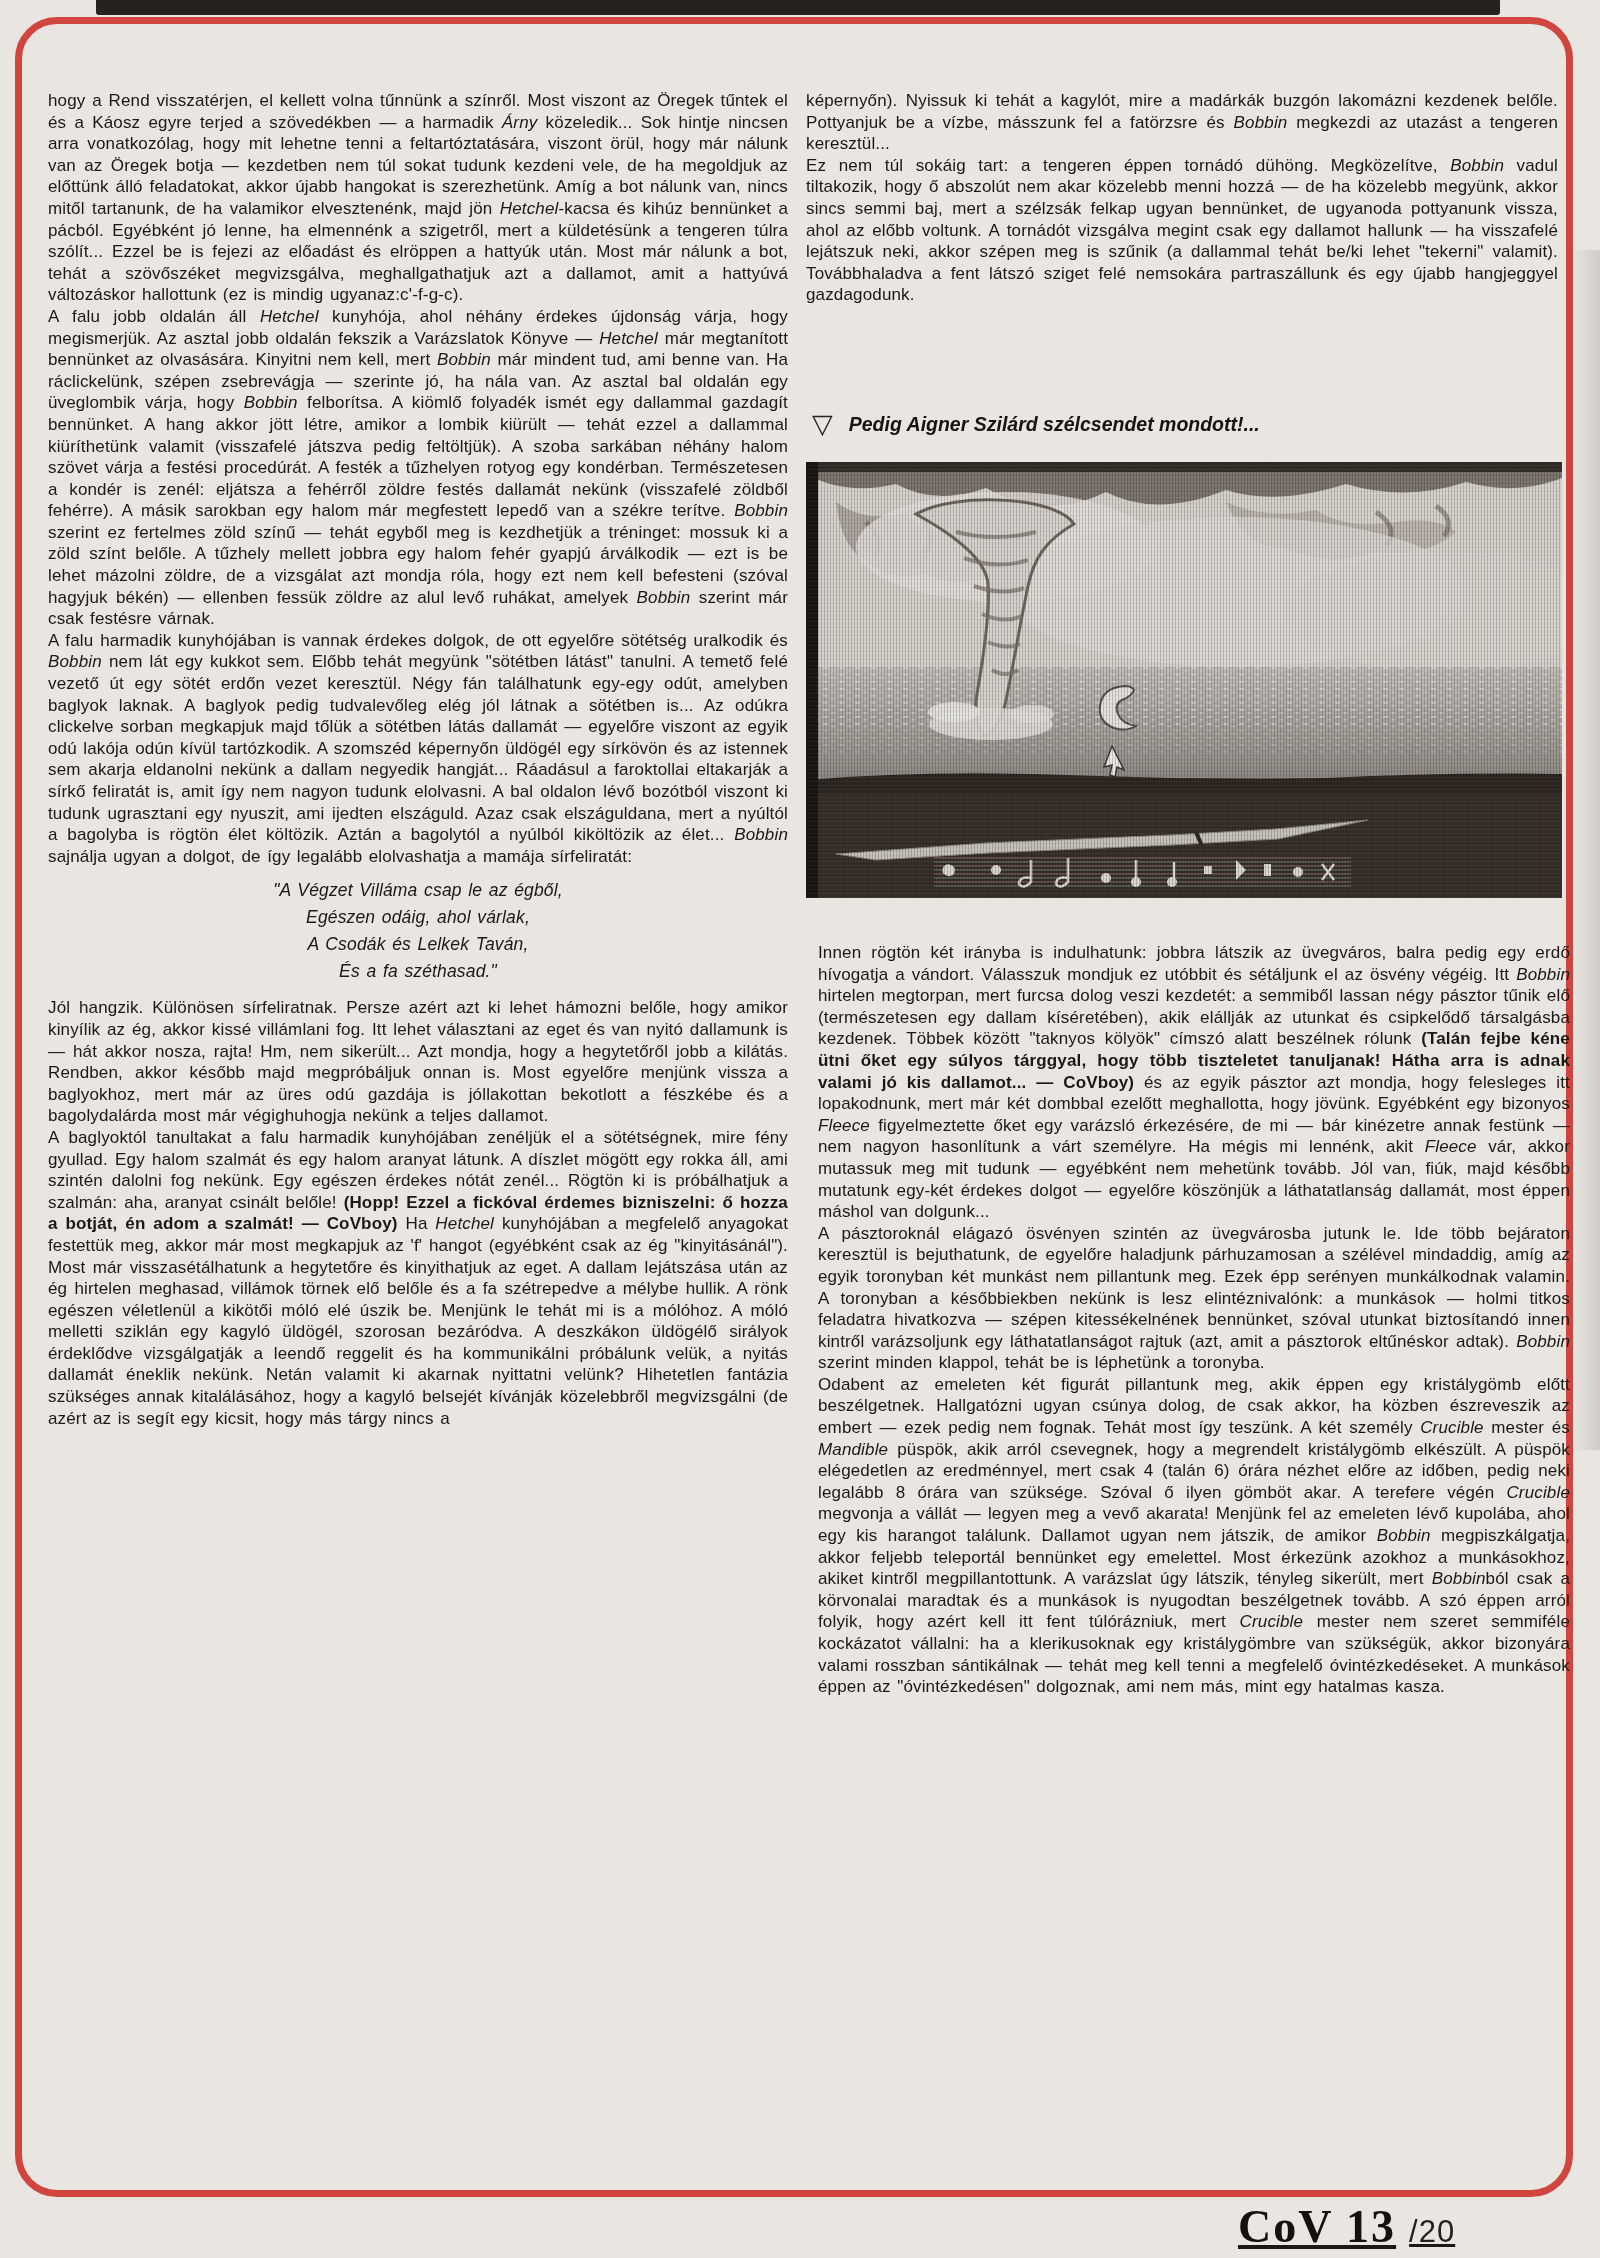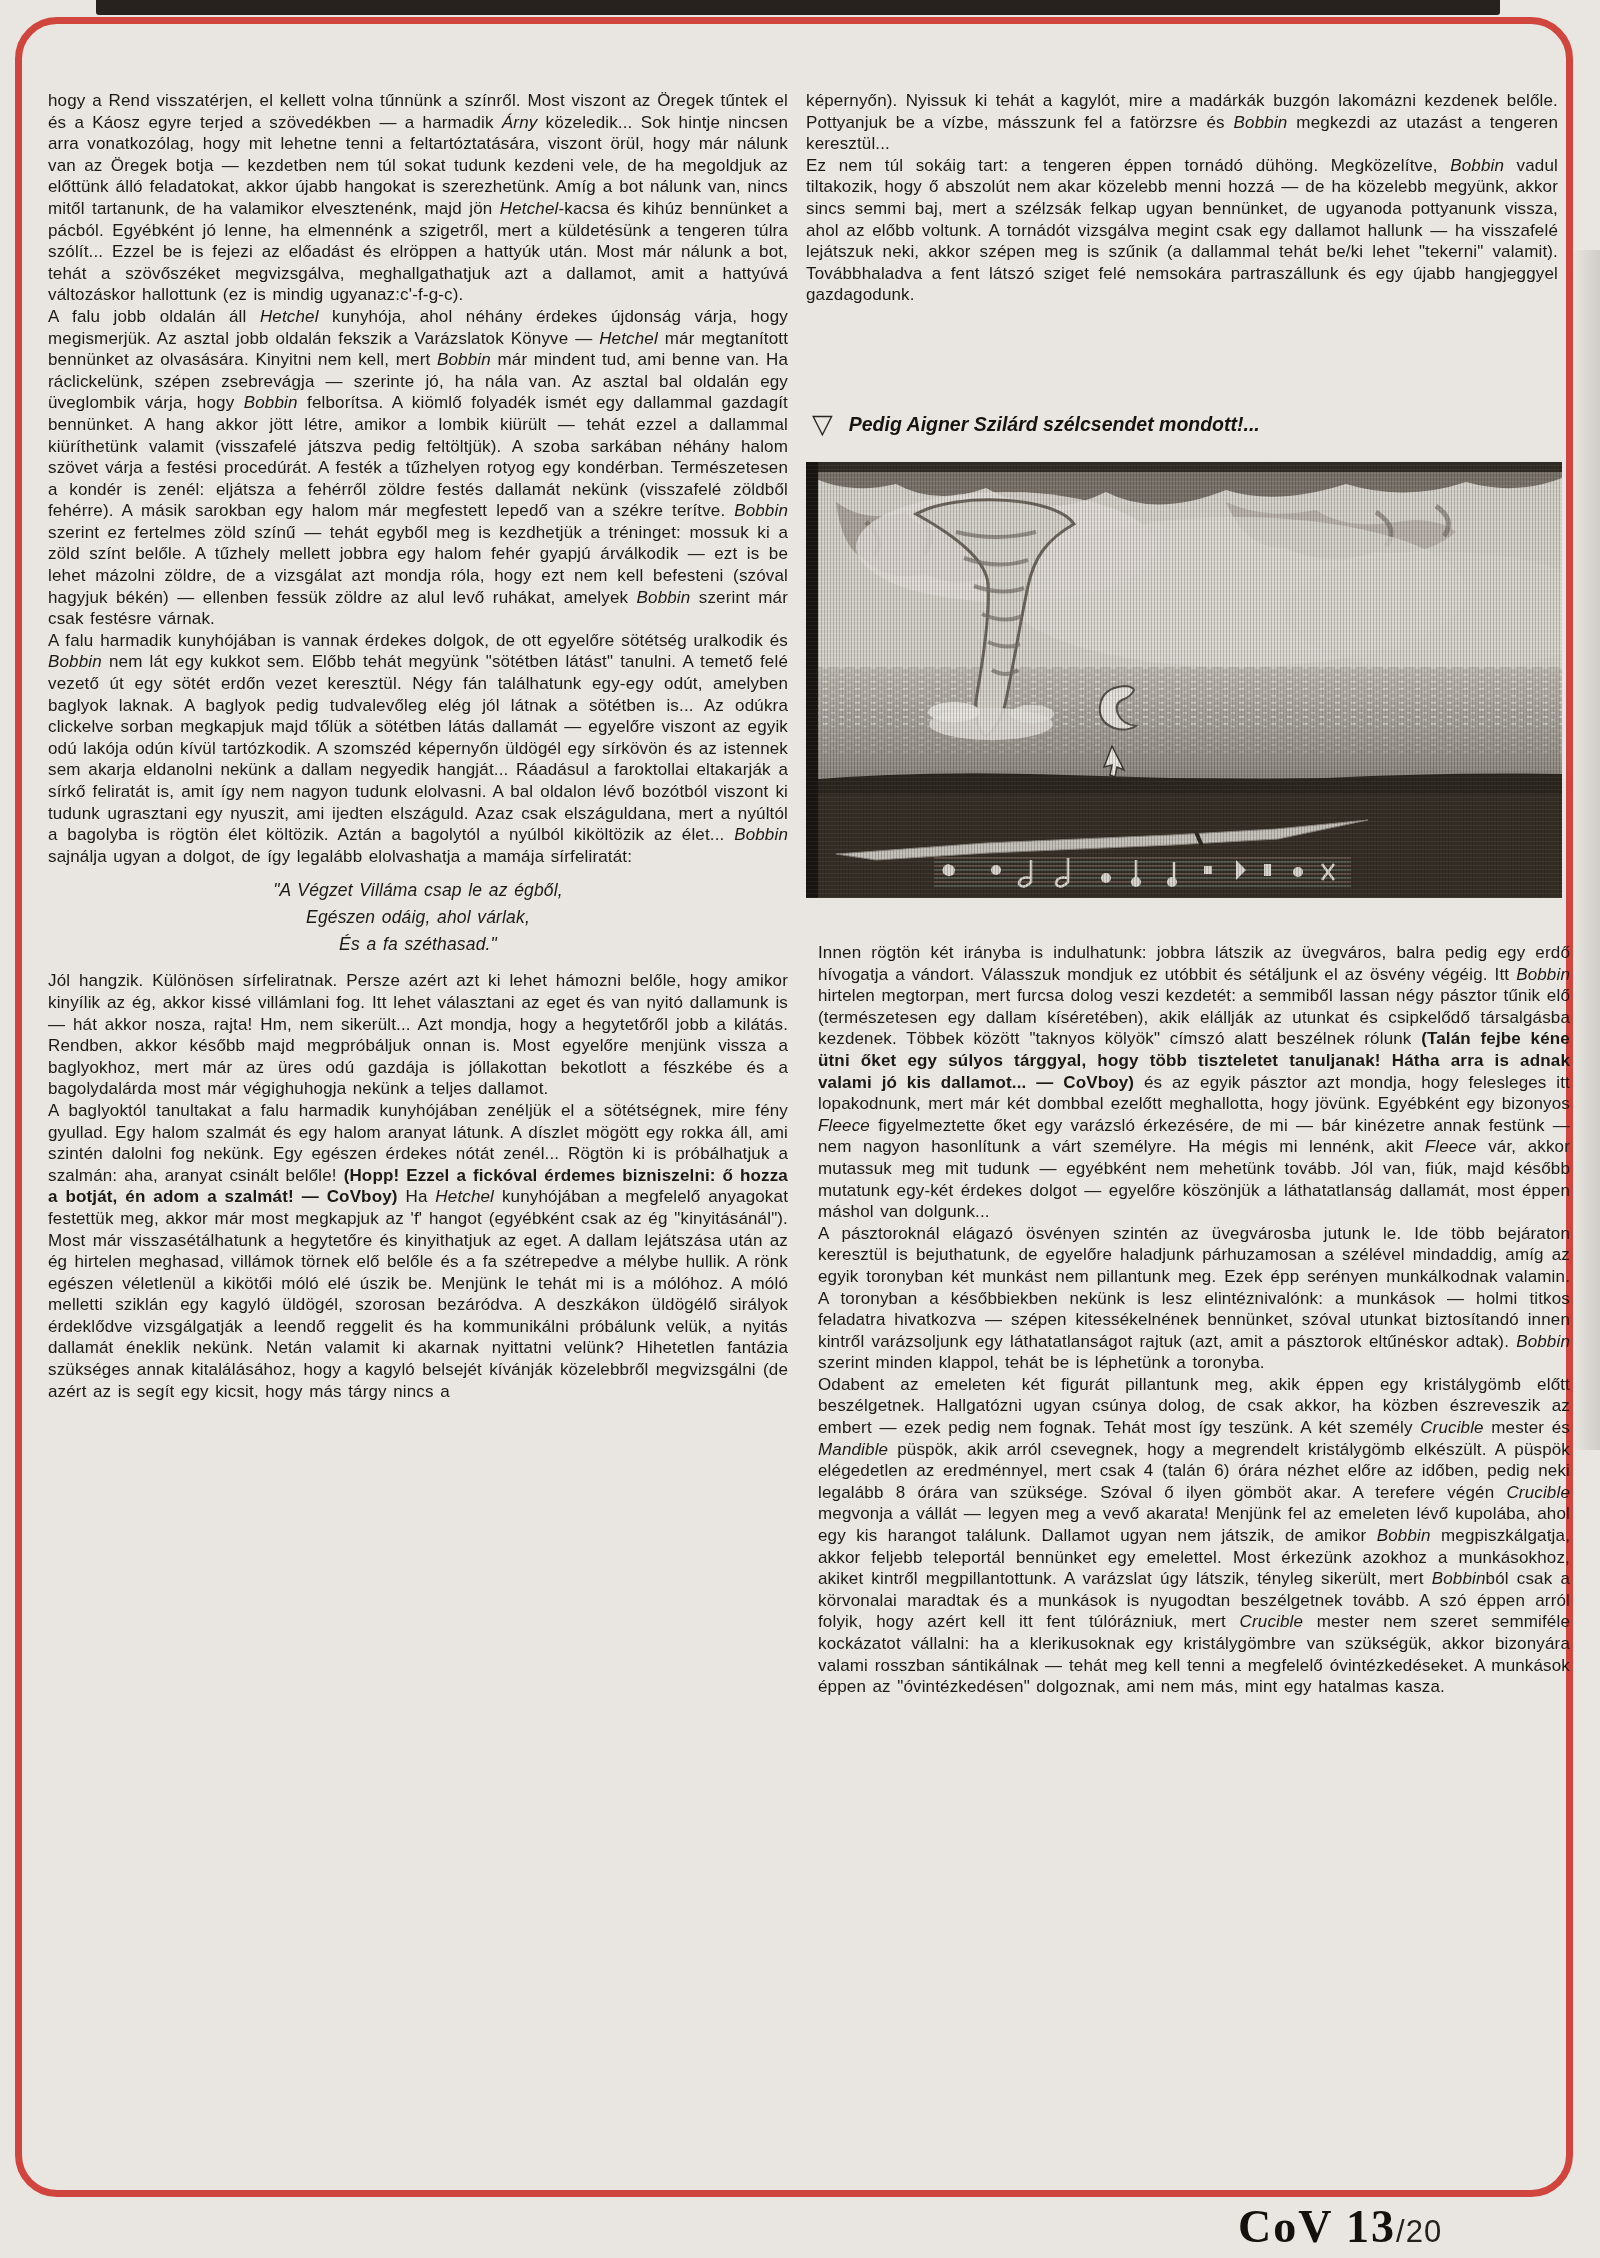--- a/index.html
+++ b/index.html
@@ -55,21 +55,21 @@
   }
   .shot svg{position:absolute;inset:0;width:100%;height:100%;display:block;}
   .halftone{
     position:absolute;inset:0;pointer-events:none;
     background:
       repeating-linear-gradient(90deg, rgba(25,20,15,0.20) 0 1px, rgba(0,0,0,0) 1px 3px),
       repeating-linear-gradient(0deg, rgba(255,255,255,0.05) 0 1px, rgba(0,0,0,0.04) 1px 4px);
   }
   .footer{
     position:absolute;left:1238px;top:2200px;white-space:nowrap;
-    display:flex;align-items:baseline;gap:0;
+    display:flex;align-items:baseline;gap:13px;text-decoration:underline;
   }
   .footer .brand{
     font-family:"Liberation Serif", serif;font-weight:bold;
     font-size:46px;letter-spacing:2px;color:#13100d;
   }
   .footer .pagenum{
     font-family:"Liberation Sans", sans-serif;font-weight:normal;
     font-size:31px;color:#24201c;letter-spacing:1px;
   }
 </style>
@@ -81,20 +81,21 @@
 
 <div class="frame"></div>
 
 <div id="left-col" class="col">
     <p>hogy a Rend visszatérjen, el kellett volna tűnnünk a színről. Most viszont az Öregek tűntek el és a Káosz egyre terjed a szövedékben — a harmadik <em>Árny</em> közeledik... Sok hintje nincsen arra vonatkozólag, hogy mit lehetne tenni a feltartóztatására, viszont örül, hogy már nálunk van az Öregek botja — kezdetben nem túl sokat tudunk kezdeni vele, de ha megoldjuk az előttünk álló feladatokat, akkor újabb hangokat is szerezhetünk. Amíg a bot nálunk van, nincs mitől tartanunk, de ha valamikor elvesztenénk, majd jön <em>Hetchel</em>-kacsa és kihúz bennünket a pácból. Egyébként jó lenne, ha elmennénk a szigetről, mert a küldetésünk a tengeren túlra szólít... Ezzel be is fejezi az előadást és elröppen a hattyúk után. Most már nálunk a bot, tehát a szövőszéket megvizsgálva, meghallgathatjuk azt a dallamot, amit a hattyúvá változáskor hallottunk (ez is mindig ugyanaz:c'-f-g-c).</p>
     <p>A falu jobb oldalán áll <em>Hetchel</em> kunyhója, ahol néhány érdekes újdonság várja, hogy megismerjük. Az asztal jobb oldalán fekszik a Varázslatok Könyve — <em>Hetchel</em> már megtanított bennünket az olvasására. Kinyitni nem kell, mert <em>Bobbin</em> már mindent tud, ami benne van. Ha ráclickelünk, szépen zsebrevágja — szerinte jó, ha nála van. Az asztal bal oldalán egy üveglombik várja, hogy <em>Bobbin</em> felborítsa. A kiömlő folyadék ismét egy dallammal gazdagít bennünket. A hang akkor jött létre, amikor a lombik kiürült — tehát ezzel a dallammal kiüríthetünk valamit (visszafelé játszva pedig feltöltjük). A szoba sarkában néhány halom szövet várja a festési procedúrát. A festék a tűzhelyen rotyog egy kondérban. Természetesen a kondér is zenél: eljátsza a fehérről zöldre festés dallamát nekünk (visszafelé zöldből fehérre). A másik sarokban egy halom már megfestett lepedő van a székre terítve. <em>Bobbin</em> szerint ez fertelmes zöld színű — tehát egyből meg is kezdhetjük a tréninget: mossuk ki a zöld színt belőle. A tűzhely mellett jobbra egy halom fehér gyapjú árválkodik — ezt is be lehet mázolni zöldre, de a vizsgálat azt mondja róla, hogy ezt nem kell befesteni (szóval hagyjuk békén) — ellenben fessük zöldre az alul levő ruhákat, amelyek <em>Bobbin</em> szerint már csak festésre várnak.</p>
     <p>A falu harmadik kunyhójában is vannak érdekes dolgok, de ott egyelőre sötétség uralkodik és <em>Bobbin</em> nem lát egy kukkot sem. Előbb tehát megyünk "sötétben látást" tanulni. A temető felé vezető út egy sötét erdőn vezet keresztül. Négy fán találhatunk egy-egy odút, amelyben baglyok laknak. A baglyok pedig tudvalevőleg elég jól látnak a sötétben is... Az odúkra clickelve sorban megkapjuk majd tőlük a sötétben látás dallamát — egyelőre viszont az egyik odú lakója odún kívül tartózkodik. A szomszéd képernyőn üldögél egy sírkövön és az istennek sem akarja eldanolni nekünk a dallam negyedik hangját... Ráadásul a faroktollai eltakarják a sírkő feliratát is, amit így nem nagyon tudunk elolvasni. A bal oldalon lévő bozótból viszont ki tudunk ugrasztani egy nyuszit, ami ijedten elszáguld. Azaz csak elszáguldana, mert a nyúltól a bagolyba is rögtön élet költözik. Aztán a bagolytól a nyúlból kiköltözik az élet... <em>Bobbin</em> sajnálja ugyan a dolgot, de így legalább elolvashatja a mamája sírfeliratát:</p>
     <div class="poem">
       <div>"A Végzet Villáma csap le az égből,</div>
       <div>Egészen odáig, ahol várlak,</div>
+      <div>A Csodák és Lelkek Taván,</div>
       <div>És a fa széthasad."</div>
     </div>
     <p>Jól hangzik. Különösen sírfeliratnak. Persze azért azt ki lehet hámozni belőle, hogy amikor kinyílik az ég, akkor kissé villámlani fog. Itt lehet választani az eget és van nyitó dallamunk is — hát akkor nosza, rajta! Hm, nem sikerült... Azt mondja, hogy a hegytetőről jobb a kilátás. Rendben, akkor később majd megpróbáljuk onnan is. Most egyelőre menjünk vissza a baglyokhoz, mert már az üres odú gazdája is jóllakottan bekotlott a fészkébe és a bagolydalárda most már végighuhogja nekünk a teljes dallamot.</p>
     <p>A baglyoktól tanultakat a falu harmadik kunyhójában zenéljük el a sötétségnek, mire fény gyullad. Egy halom szalmát és egy halom aranyat látunk. A díszlet mögött egy rokka áll, ami szintén dalolni fog nekünk. Egy egészen érdekes nótát zenél... Rögtön ki is próbálhatjuk a szalmán: aha, aranyat csinált belőle! <strong>(Hopp! Ezzel a fickóval érdemes bizniszelni: ő hozza a botját, én adom a szalmát! — CoVboy)</strong> Ha <em>Hetchel</em> kunyhójában a megfelelő anyagokat festettük meg, akkor már most megkapjuk az 'f' hangot (egyébként csak az ég "kinyitásánál"). Most már visszasétálhatunk a hegytetőre és kinyithatjuk az eget. A dallam lejátszása után az ég hirtelen meghasad, villámok törnek elő belőle és a fa szétrepedve a mélybe hullik. A rönk egészen véletlenül a kikötői móló elé úszik be. Menjünk le tehát mi is a mólóhoz. A móló melletti sziklán egy kagyló üldögél, szorosan bezáródva. A deszkákon üldögélő sirályok érdeklődve vizsgálgatják a leendő reggelit és ha kommunikálni próbálunk velük, a nyitás dallamát éneklik nekünk. Netán valamit ki akarnak nyittatni velünk? Hihetetlen fantázia szükséges annak kitalálásához, hogy a kagyló belsejét kívánják közelebbről megvizsgálni (de azért az is segít egy kicsit, hogy más tárgy nincs a</p>
   </div>
 <div id="right-col-top" class="col">
     <p>képernyőn). Nyissuk ki tehát a kagylót, mire a madárkák buzgón lakomázni kezdenek belőle. Pottyanjuk be a vízbe, másszunk fel a fatörzsre és <em>Bobbin</em> megkezdi az utazást a tengeren keresztül...</p>
     <p>Ez nem túl sokáig tart: a tengeren éppen tornádó dühöng. Megközelítve, <em>Bobbin</em> vadul tiltakozik, hogy ő abszolút nem akar közelebb menni hozzá — de ha közelebb megyünk, akkor sincs semmi baj, mert a szélzsák felkap ugyan bennünket, de ugyanoda pottyanunk vissza, ahol az előbb voltunk. A tornádót vizsgálva megint csak egy dallamot hallunk — ha visszafelé lejátszuk neki, akkor szépen meg is szűnik (a dallammal tehát be/ki lehet "tekerni" valamit). Továbbhaladva a fent látszó sziget felé nemsokára partraszállunk és egy újabb hangjeggyel gazdagodunk.</p>
   </div>
 <div id="right-col-bottom" class="col">

